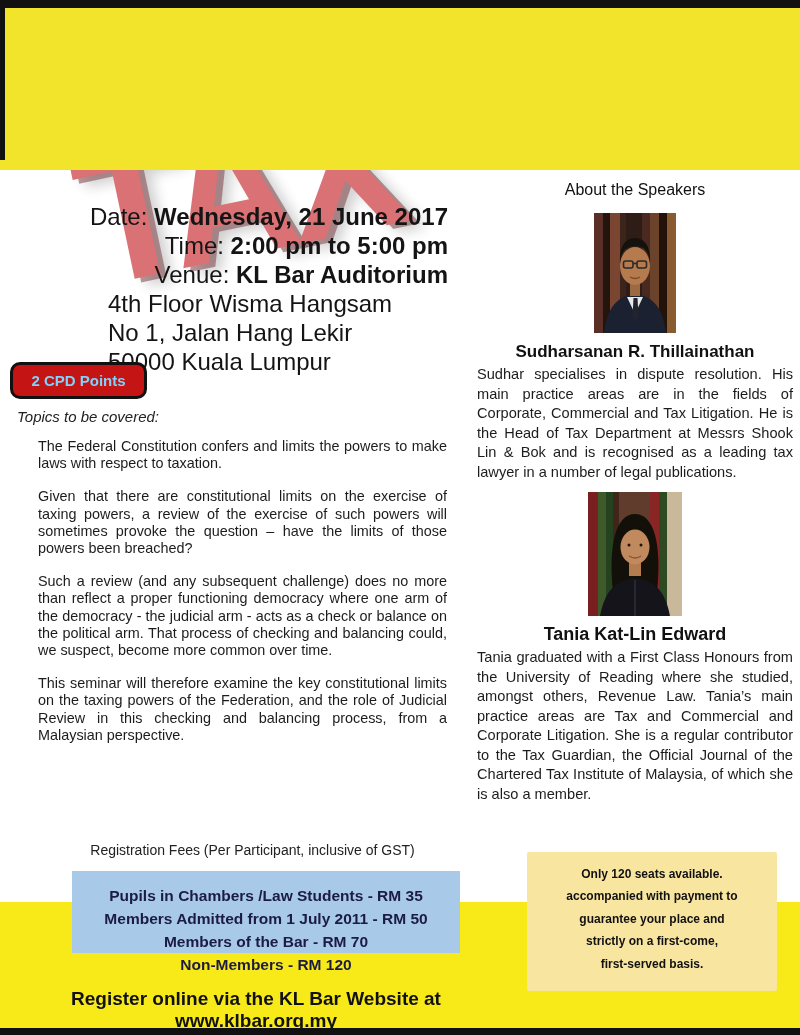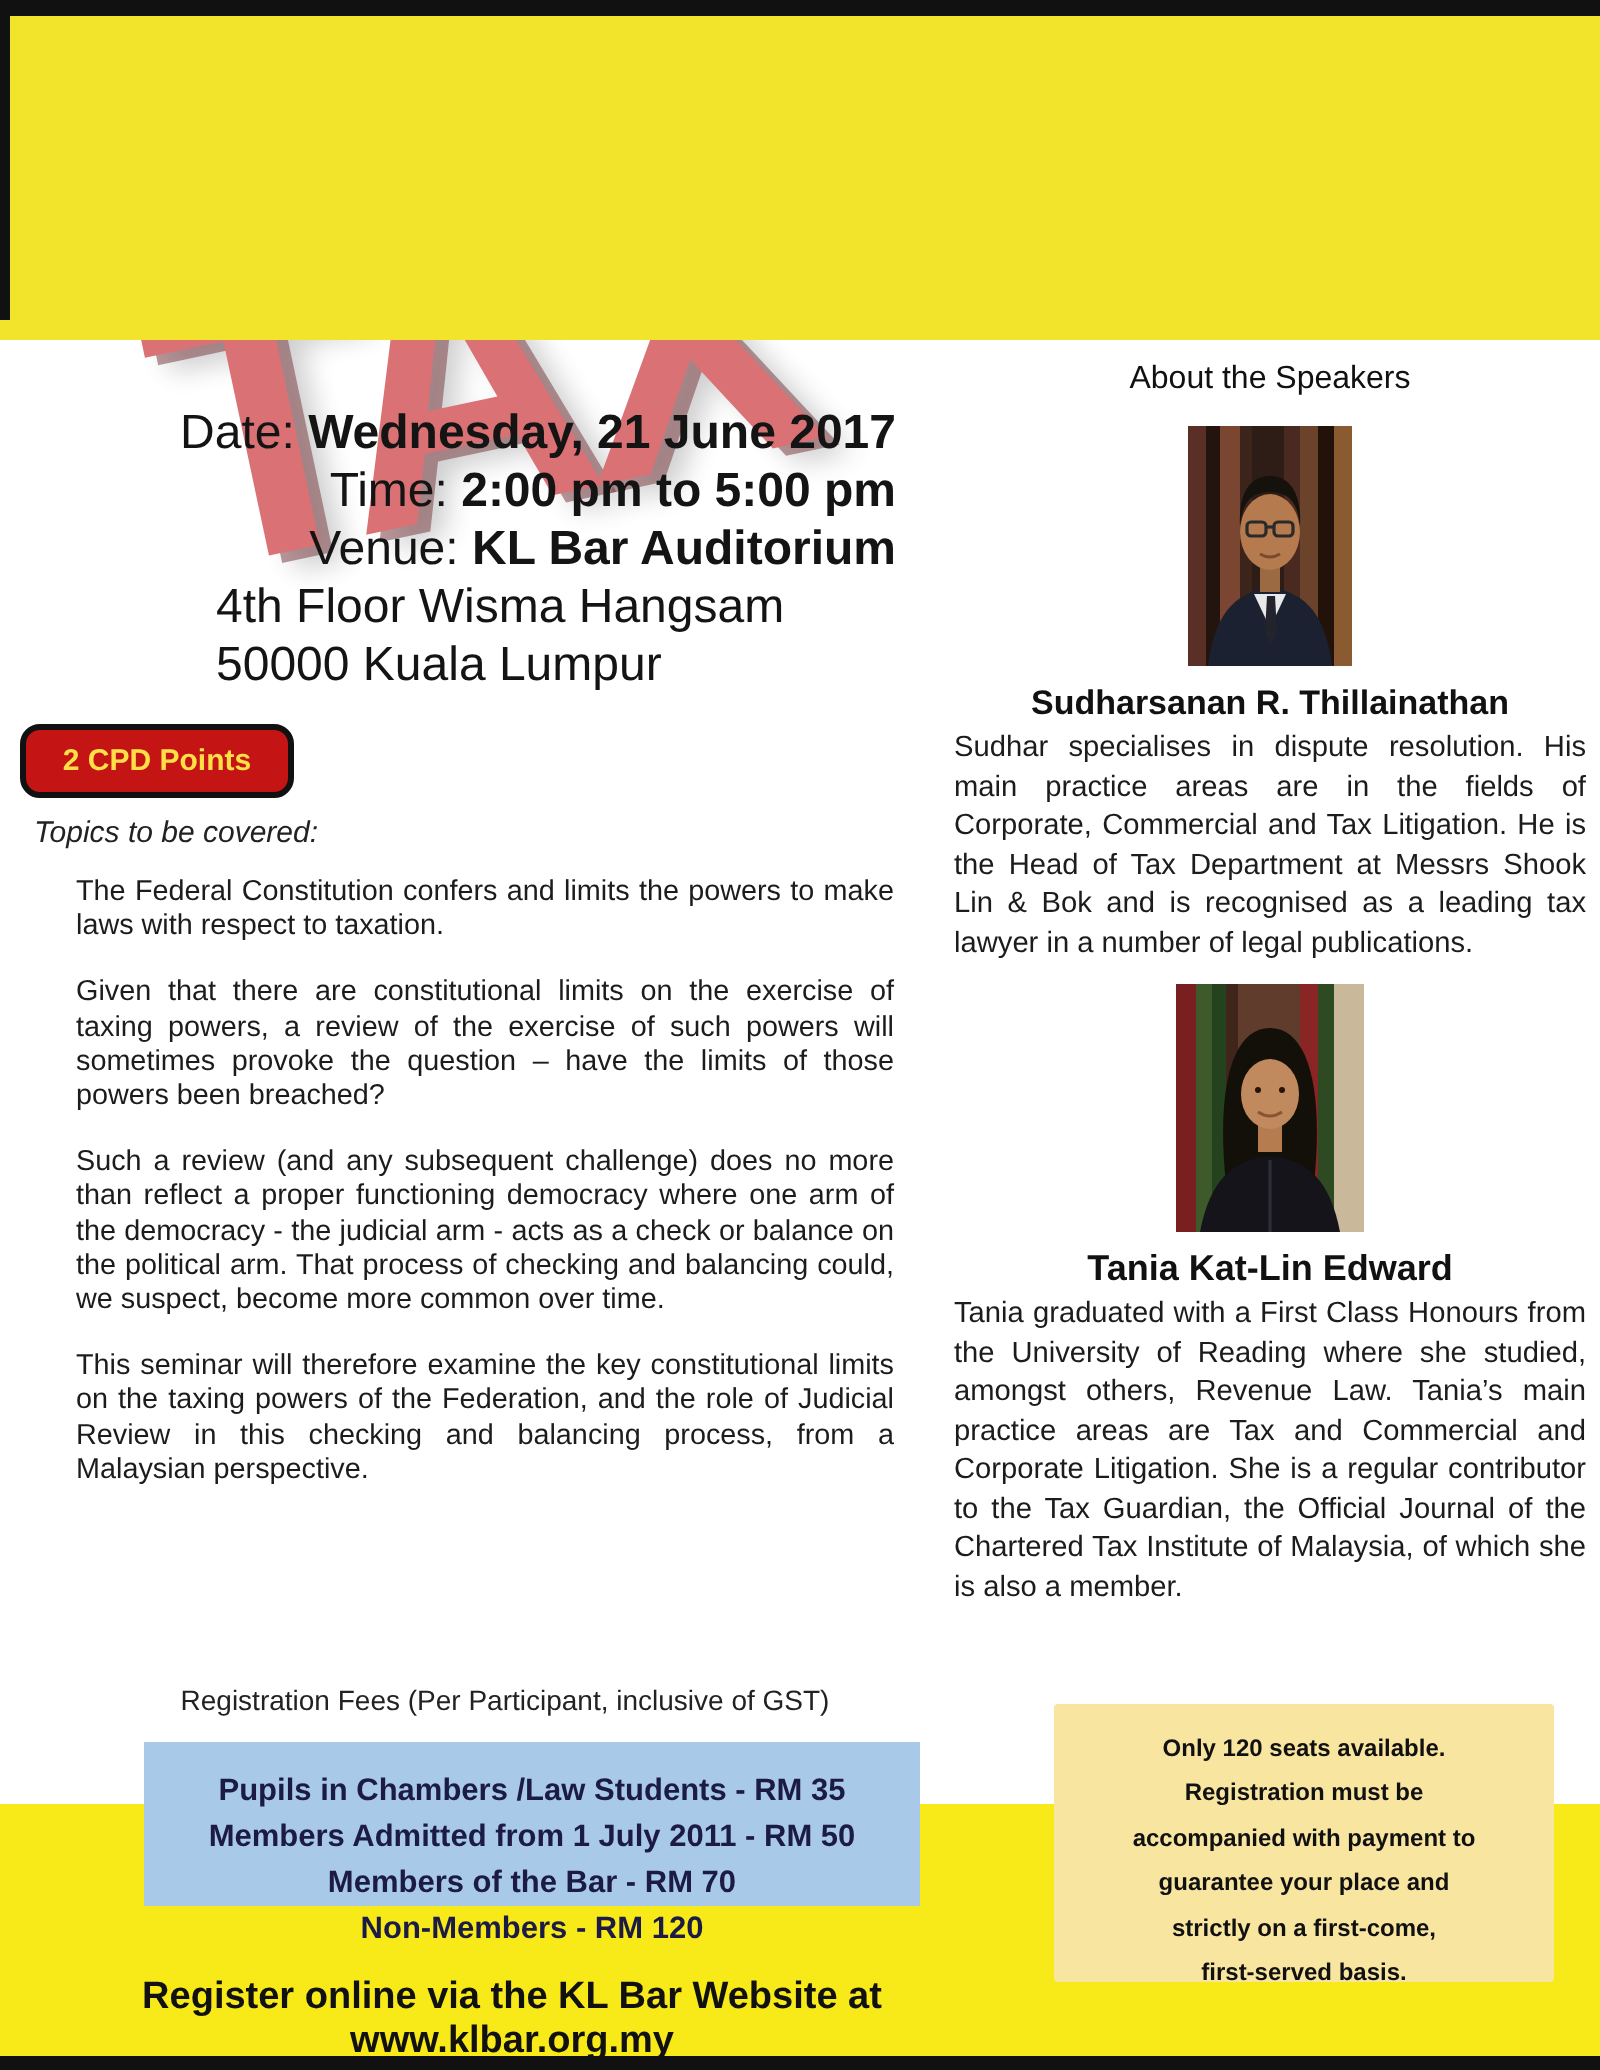--- a/index.html
+++ b/index.html
@@ -32,21 +32,21 @@
   
   .event { position:absolute; left:0; top:202px; width:452px; z-index:2;
            font-size:24px; line-height:29px; color:#141414; }
   .event .r { text-align:right; padding-right:4px; }
   .event .c { text-align:left; padding-left:108px; }
   .b { font-weight:bold; }
   
   .cpd {
     position:absolute; left:10px; top:362px; width:137px; height:37px; z-index:2;
     background:#C41414; border:3px solid #111; border-radius:10px;
-    color:#fde047; font-weight:bold; font-size:15px;
+    color:#7dd3fc; font-weight:bold; font-size:15px;
     display:flex; align-items:center; justify-content:center;
   }
   
   .topics-heading { position:absolute; left:17px; top:408px; z-index:2;
     font-style:italic; font-size:15px; color:#222; }
   .topics { position:absolute; left:38px; top:438px; width:409px; z-index:2;
     font-size:14.4px; line-height:17.2px; text-align:justify; color:#1c1c1c; }
   .topics p { margin:0 0 16px 0; }
   
   .speakers { position:absolute; left:477px; top:181px; width:316px; z-index:2; }
@@ -131,20 +131,21 @@
     </div>
     <div class="r">
       <span>Time:</span>
       <span class="b">2:00 pm to 5:00 pm</span>
     </div>
     <div class="r">
       <span>Venue:</span>
       <span class="b">KL Bar Auditorium</span>
     </div>
     <div class="c">4th Floor Wisma Hangsam</div>
+    <div class="c">No 1, Jalan Hang Lekir</div>
     <div class="c">50000 Kuala Lumpur</div>
   </div>
 
   <div class="cpd">2 CPD Points</div>
 
   <div class="topics-heading">Topics to be covered:</div>
   <div class="topics">
     <p>The Federal Constitution confers and limits the powers to make laws with respect to taxation.</p>
     <p>Given that there are constitutional limits on the exercise of taxing powers, a review of the exercise of such powers will sometimes provoke the question – have the limits of those powers been breached?</p>
     <p>Such a review (and any subsequent challenge) does no more than reflect a proper functioning democracy where one arm of the democracy - the judicial arm - acts as a check or balance on the political arm. That process of checking and balancing could, we suspect, become more common over time.</p>
@@ -213,21 +214,20 @@
     <div>Pupils in Chambers /Law Students - RM 35</div>
     <div>Members Admitted from 1 July 2011 - RM 50</div>
     <div>Members of the Bar - RM 70</div>
     <div>Non-Members - RM 120</div>
   </div>
 
   <div class="register-line">Register online via the KL Bar Website at www.klbar.org.my</div>
 
   <div class="seats-box">
     <div>Only 120 seats available.</div>
-    <div>Registration must be</div>
     <div>accompanied with payment to</div>
     <div>guarantee your place and</div>
     <div>strictly on a first-come,</div>
     <div>first-served basis.</div>
   </div>
 
   <div class="bottom-bar"></div>
 
 </div>
 

